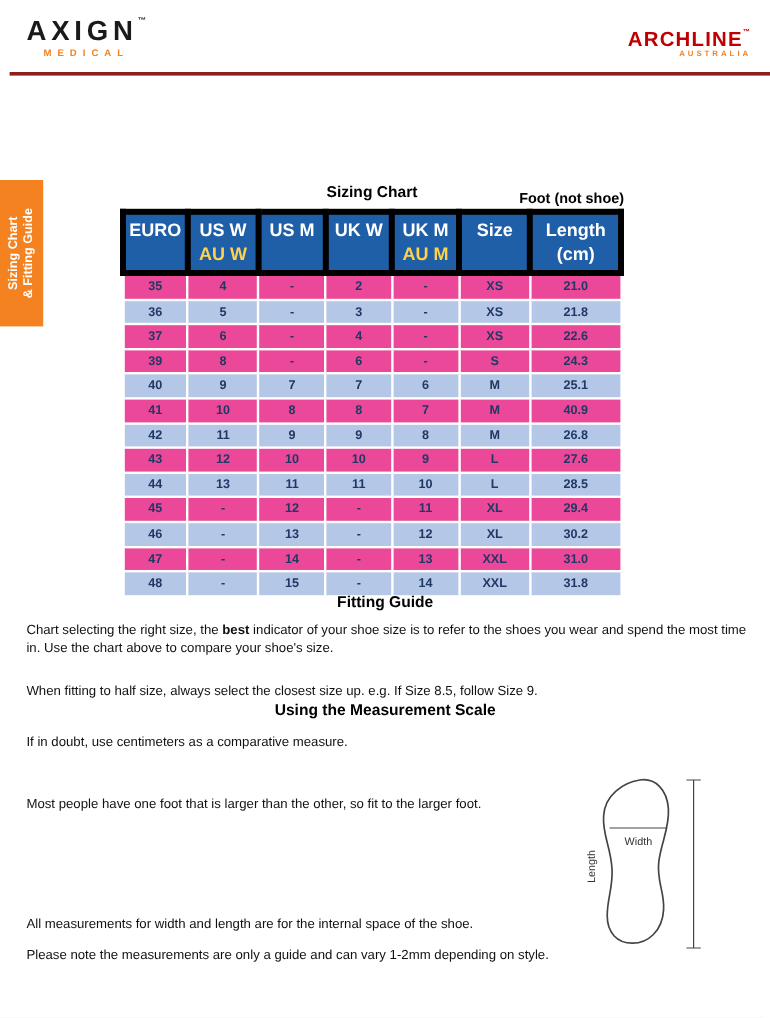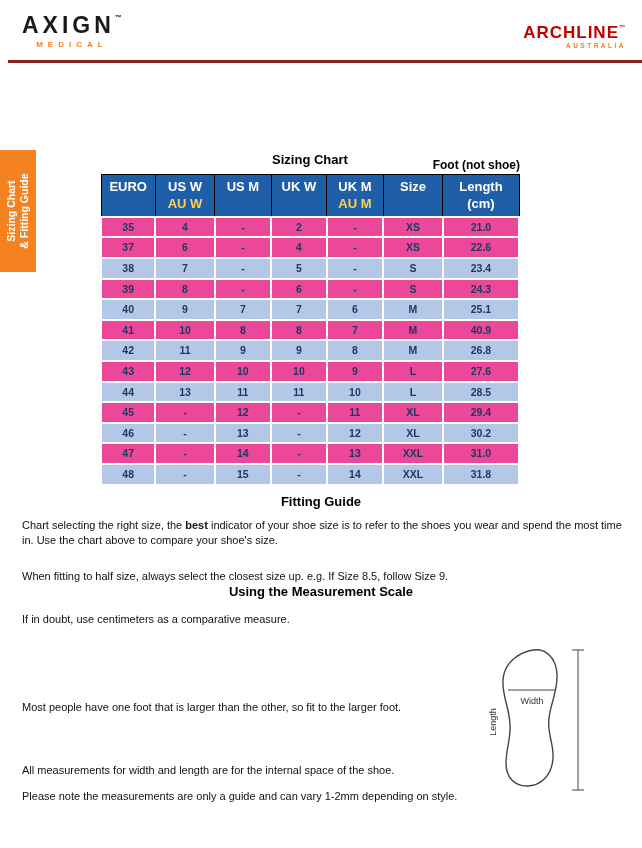--- a/index.html
+++ b/index.html
@@ -36,43 +36,43 @@
   }
 
   
   .chart-title { position:absolute; left:100px; top:152px; width:420px; text-align:center; font-size:13px; font-weight:bold; color:#000; }
   .foot-note { position:absolute; left:395px; top:158px; width:125px; text-align:right; font-size:12px; font-weight:bold; color:#000; }
   table.sizing-table {
     position:absolute; left:100px; top:174px; width:420px;
     border-collapse:collapse; table-layout:fixed;
   }
   table.sizing-table th {
-    background:#1f5fa8; color:#ffffff; font-size:13px; font-weight:bold;
-    vertical-align:top; padding:4px 0 3px 0; border:1px solid #000000; line-height:1.3;
+    background:#1f5fa8; color:#ffffff; font-size:15px; font-weight:bold;
+    vertical-align:top; padding:4px 0 3px 0; border:5px solid #000000; line-height:1.3;
   }
   table.sizing-table th .accent-line { color:#ffd24d; }
   table.sizing-table td {
     text-align:center; font-size:10.5px; font-weight:bold; color:#1f3864;
     padding:3px 0; border:2px solid #ffffff; line-height:1.2;
   }
   tr.row-a td { background:#ec4899; }
   tr.row-b td { background:#b4c7e7; }
   col.c-euro{width:13%;} col.c-usw{width:14.2%;} col.c-usm{width:13.5%;}
   col.c-ukw{width:13.3%;} col.c-ukm{width:13.5%;} col.c-size{width:14.3%;} col.c-len{width:18.2%;}
 
   
   .section-heading { position:absolute; left:0; width:642px; text-align:center; font-size:13px; font-weight:bold; color:#000; }
   .fg-heading { top:494px; }
   .ms-heading { top:584px; }
   .para { position:absolute; left:22px; font-size:11px; color:#111; line-height:1.35; }
   .p-fg1 { top:518px; width:600px; }
   .p-fg2 { top:569px; width:600px; }
   .p-ms1 { top:612px; width:600px; }
   .p-ms2 { top:637px; width:462px; }
-  .p-ms3 { top:700px; width:462px; }
+  .p-ms3 { top:663px; width:462px; }
   .p-ms4 { top:763px; width:462px; }
   .p-ms5 { top:789px; width:600px; }
 
   
   .foot-diagram { position:absolute; left:488px; top:644px; width:108px; height:152px; }
 </style>
 </head>
 <body>
 
 <div class="page">
@@ -141,37 +141,37 @@
     <tbody id="table-body">
         <tr class="row-a">
           <td>35</td>
           <td>4</td>
           <td>-</td>
           <td>2</td>
           <td>-</td>
           <td>XS</td>
           <td>21.0</td>
         </tr>
+        <tr class="row-b">
+          <td>36</td>
+          <td>5</td>
+          <td>-</td>
+          <td>3</td>
+          <td>-</td>
+          <td>XS</td>
+          <td>21.8</td>
+        </tr>
         <tr class="row-a">
           <td>37</td>
           <td>6</td>
           <td>-</td>
           <td>4</td>
           <td>-</td>
           <td>XS</td>
           <td>22.6</td>
-        </tr>
-        <tr class="row-b">
-          <td>38</td>
-          <td>7</td>
-          <td>-</td>
-          <td>5</td>
-          <td>-</td>
-          <td>S</td>
-          <td>23.4</td>
         </tr>
         <tr class="row-a">
           <td>39</td>
           <td>8</td>
           <td>-</td>
           <td>6</td>
           <td>-</td>
           <td>S</td>
           <td>24.3</td>
         </tr>

